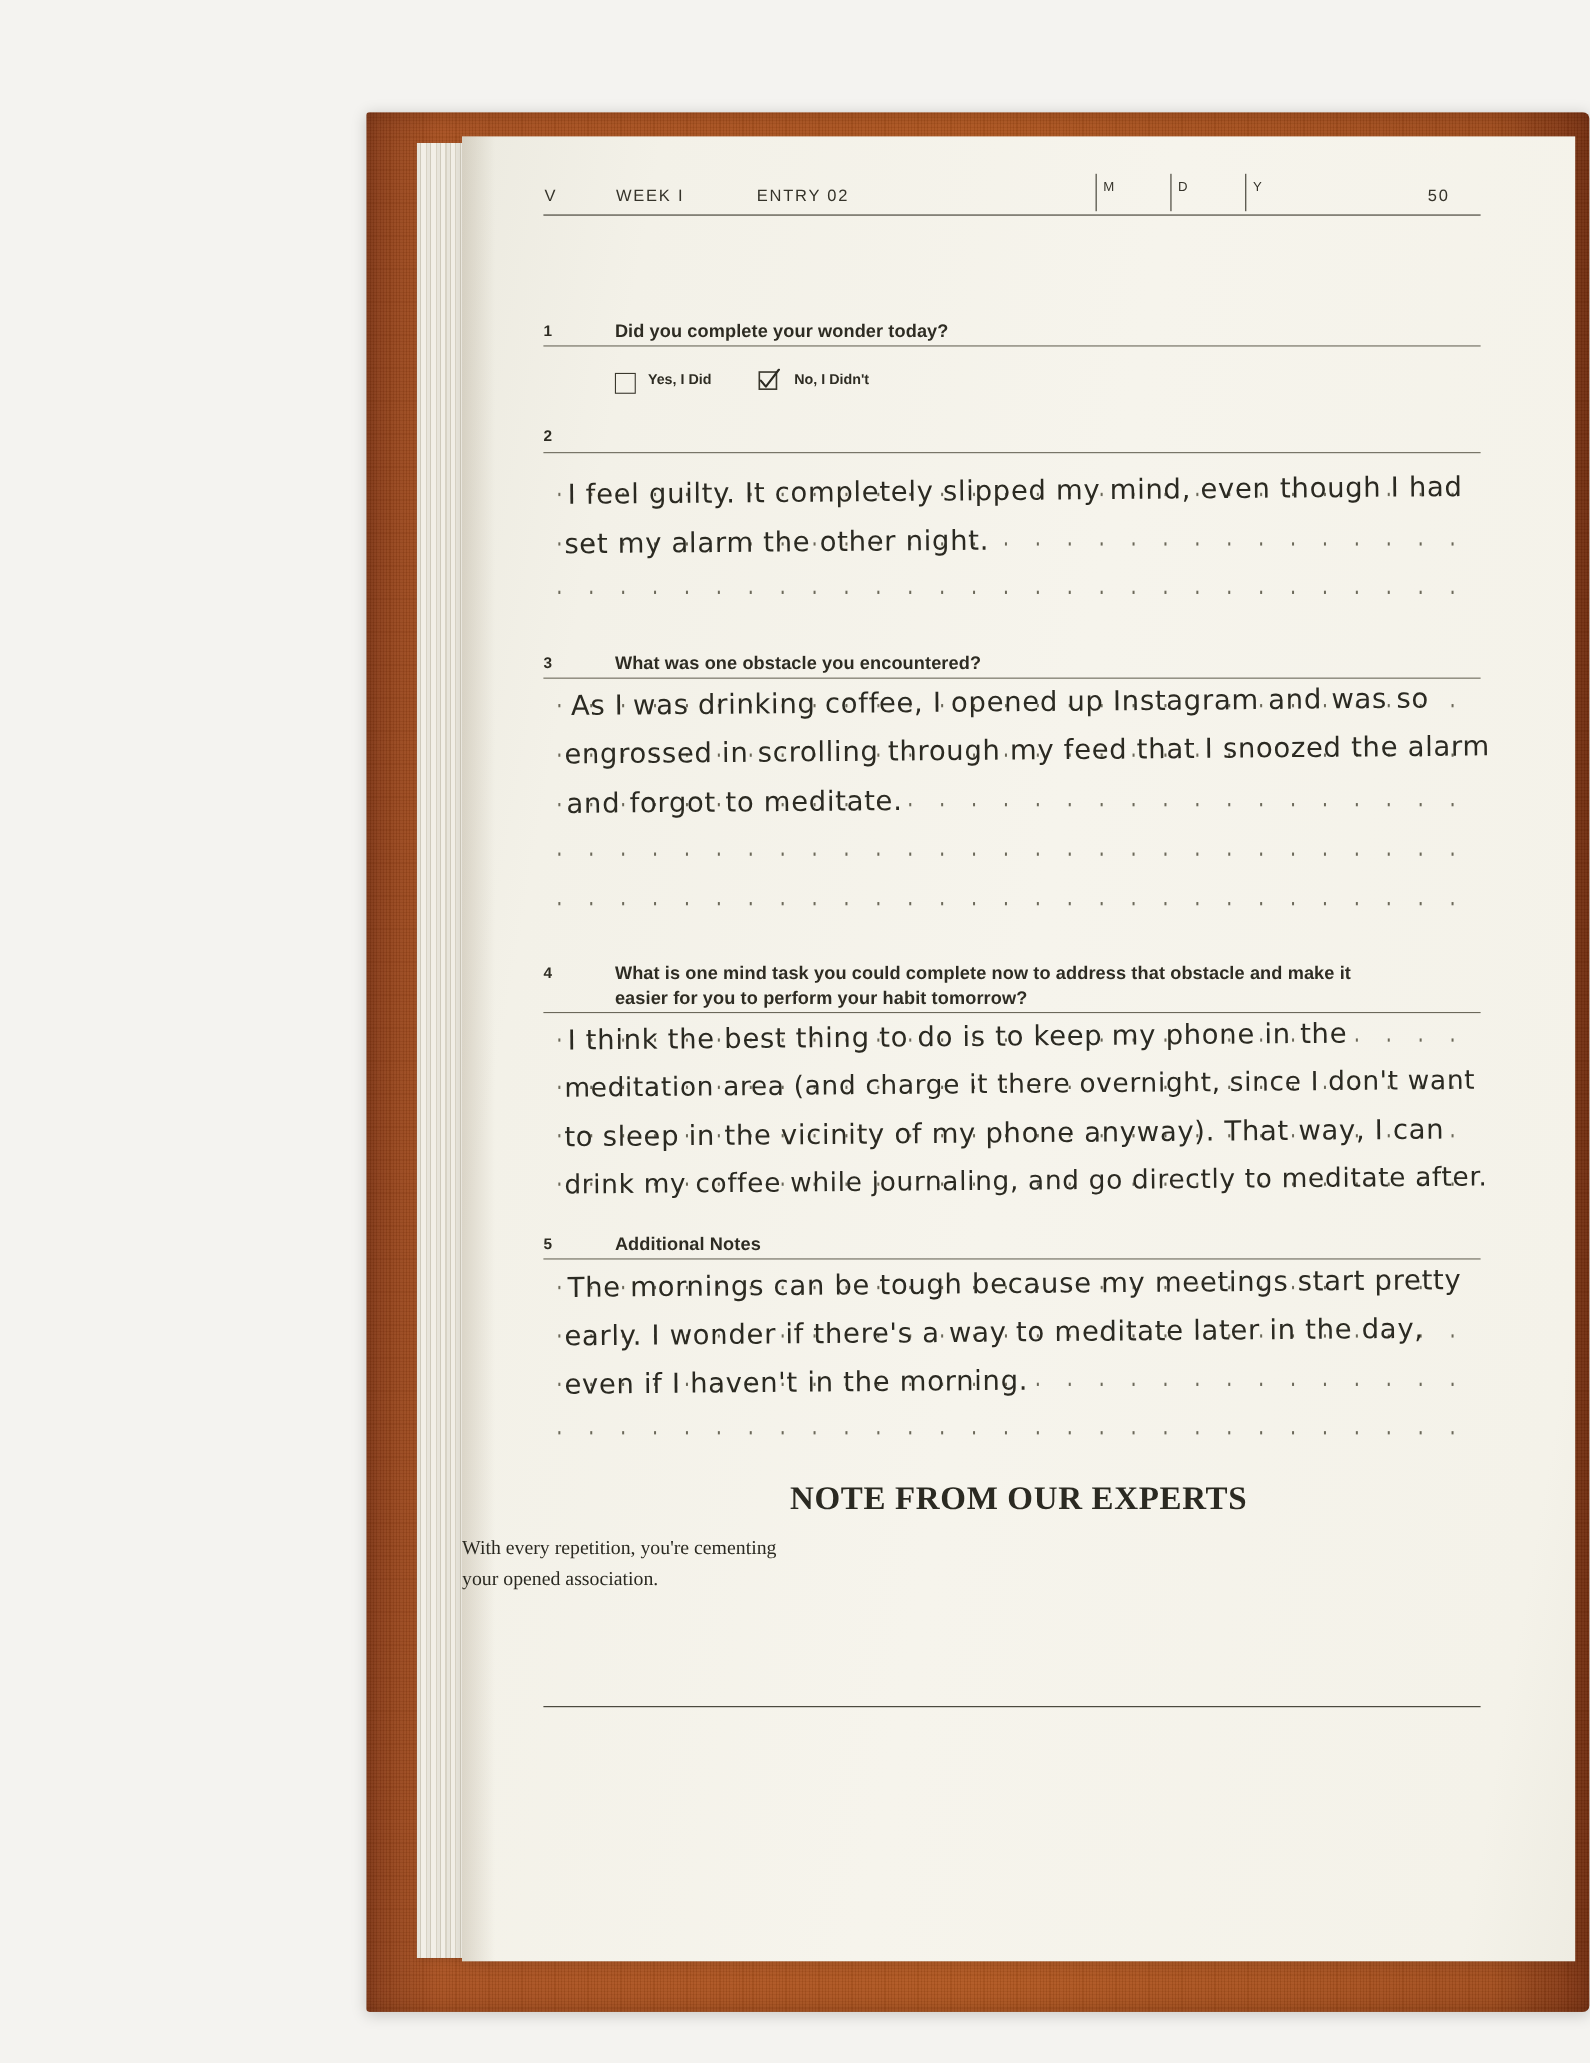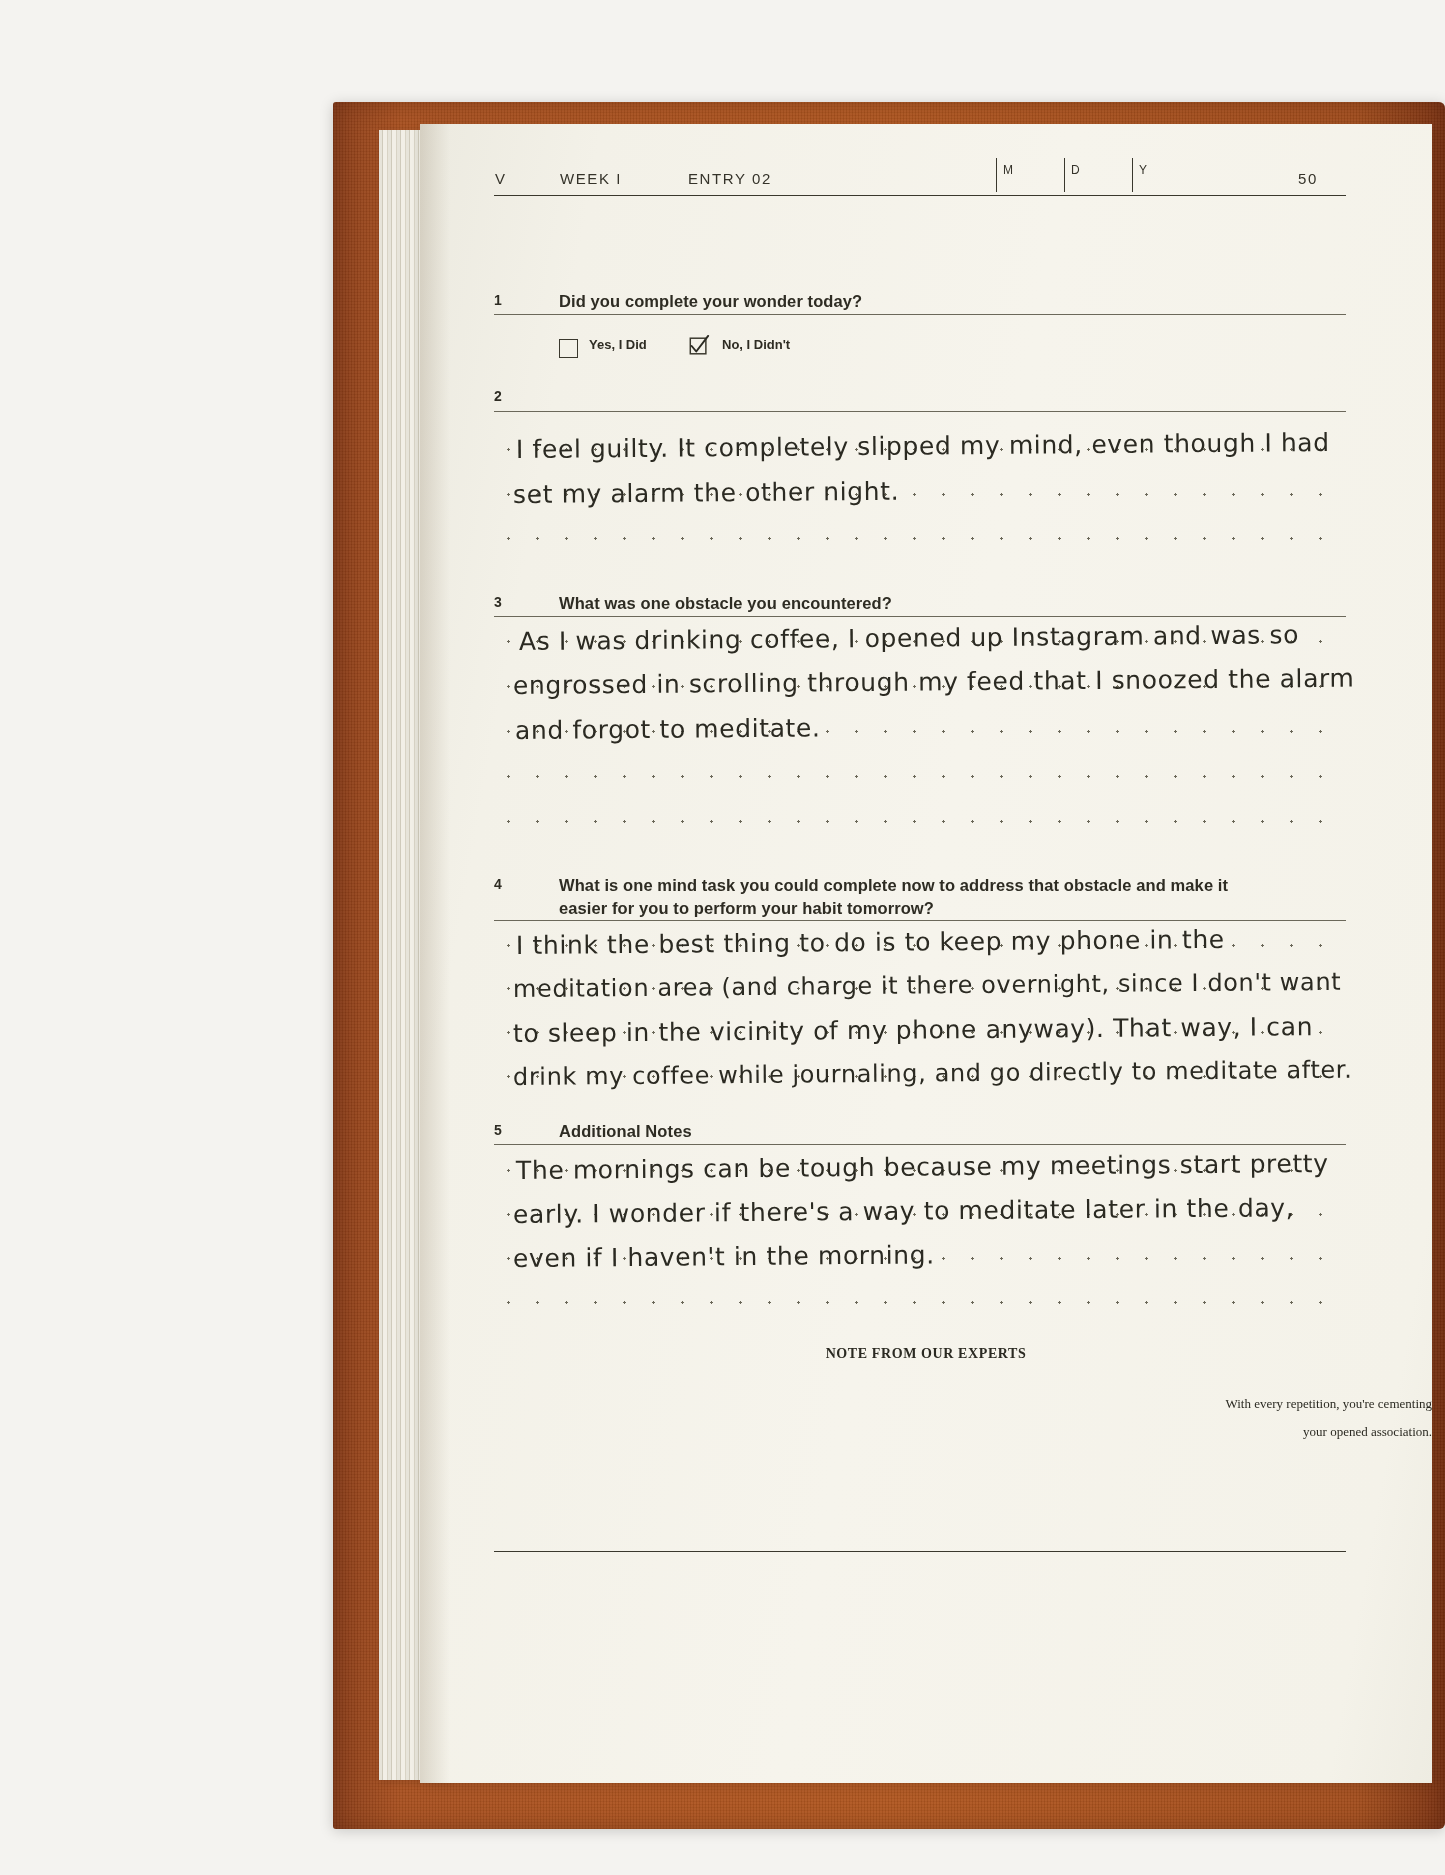--- a/index.html
+++ b/index.html
@@ -169,31 +169,31 @@
     background-size: 29px 3px;
     background-repeat: repeat-x;
   }
 
   
   .expert-title {
     position: absolute;
     width: 100%;
     text-align: center;
     font-family: "Liberation Serif", serif;
-    font-size: 14px;
+    font-size: 30px;
     font-weight: 700;
     letter-spacing: 0.6px;
     color: #2b2a22;
   }
   .expert-body {
     position: absolute;
     width: 100%;
-    text-align: right;
+    text-align: left;
     font-family: "Liberation Serif", serif;
-    font-size: 13px;
+    font-size: 18px;
     line-height: 1.5;
     color: #2b2a22;
   }
 </style>
 </head>
 <body>
 
 <div id="book">
   <div class="cover"></div>
   <div class="cover-inner-shadow"></div>

